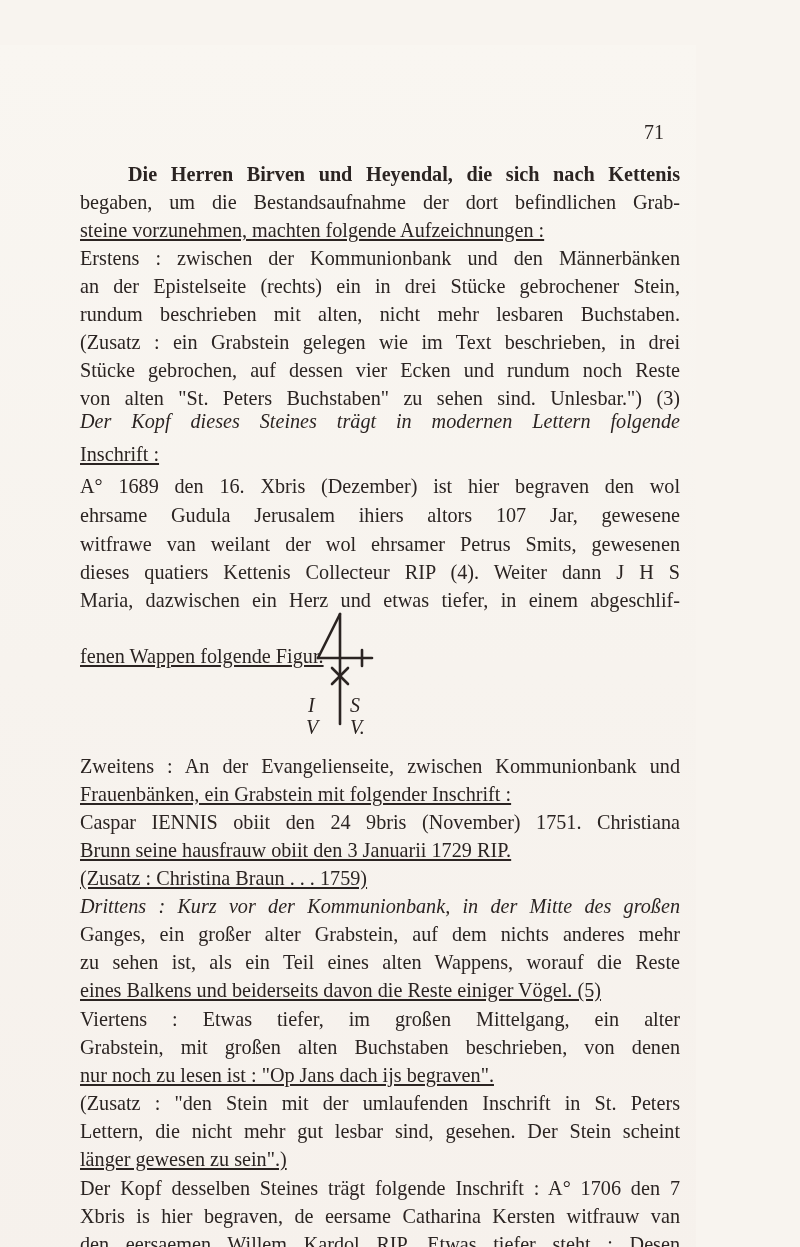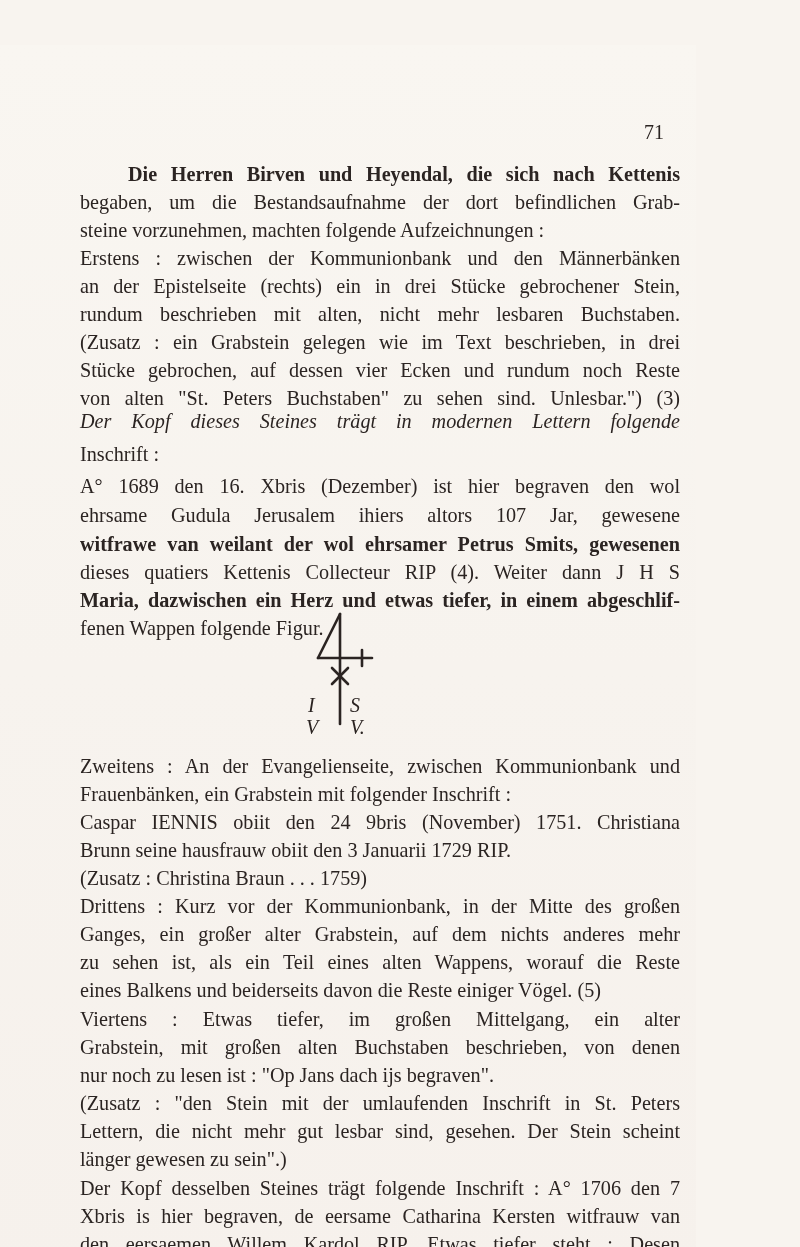--- a/index.html
+++ b/index.html
@@ -39,21 +39,21 @@
       position: absolute;
       left: 0;
       width: 600px;
       font-size: 20.2px;
       line-height: 26px;
       white-space: nowrap;
       text-align: justify;
       text-align-last: justify;
       transform-origin: left top;
     }
-    .line.left { text-align: left; text-align-last: left; }
+    .line.left { text-align: left; text-align-last: left; text-decoration: underline; }
     .line.indent { padding-left: 48px; width: 552px; }
     .figure {
       position: absolute;
       left: 306px;
       top: 563px;
       width: 120px;
       height: 130px;
     }
     .figure svg { display: block; }
     .fig-letter {
@@ -86,32 +86,32 @@
     <div class="line" style="top:228px;"><span style="white-space: nowrap; word-spacing: 0px;">an der Epistelseite (rechts) ein in drei Stücke gebrochener Stein,</span></div>
     <div class="line" style="top:256px;"><span style="white-space: nowrap; word-spacing: 0px;">rundum beschrieben mit alten, nicht mehr lesbaren Buchstaben.</span></div>
     <div class="line" style="top:284px;"><span style="white-space: nowrap; word-spacing: 0px;">(Zusatz : ein Grabstein gelegen wie im Text beschrieben, in drei</span></div>
     <div class="line" style="top:312px;"><span style="white-space: nowrap; word-spacing: 0px;">Stücke gebrochen, auf dessen vier Ecken und rundum noch Reste</span></div>
     <div class="line" style="top:340px;"><span style="white-space: nowrap; word-spacing: 0px;">von alten "St. Peters Buchstaben" zu sehen sind. Unlesbar.") (3)</span></div>
     <div class="line" style="top:363px;font-style:italic;"><span style="white-space: nowrap; word-spacing: 0px;">Der Kopf dieses Steines trägt in modernen Lettern folgende</span></div>
     <div class="line left" style="top:396px;"><span style="white-space: nowrap; text-align: right;">Inschrift :</span></div>
 
     <div class="line" style="top:428px;"><span style="white-space: nowrap; word-spacing: 0px;">A° 1689 den 16. Xbris (Dezember) ist hier begraven den wol</span></div>
     <div class="line" style="top:457px;"><span style="white-space: nowrap; word-spacing: 0px;">ehrsame Gudula Jerusalem ihiers altors 107 Jar, gewesene</span></div>
-    <div class="line" style="top:486px;"><span style="white-space: nowrap; word-spacing: 0px; font-weight: bold;">witfrawe van weilant der wol ehrsamer Petrus Smits, gewesenen</span></div>
+    <div class="line" style="top:486px;"><span style="white-space: nowrap; word-spacing: 0px;">witfrawe van weilant der wol ehrsamer Petrus Smits, gewesenen</span></div>
     <div class="line" style="top:514px;"><span style="white-space: nowrap; word-spacing: 0px;">dieses quatiers Kettenis Collecteur RIP (4). Weiter dann J H S</span></div>
-    <div class="line" style="top:542px;"><span style="white-space: nowrap; word-spacing: 0px; font-weight: bold;">Maria, dazwischen ein Herz und etwas tiefer, in einem abgeschlif-</span></div>
-    <div class="line left" style="top:570px;"><span style="white-space: nowrap;">fenen Wappen folgende Figur.</span></div>
+    <div class="line" style="top:542px;"><span style="white-space: nowrap; word-spacing: 0px;">Maria, dazwischen ein Herz und etwas tiefer, in einem abgeschlif-</span></div>
+    <div class="line left" style="top:598px;"><span style="white-space: nowrap;">fenen Wappen folgende Figur.</span></div>
 
     <div class="line" style="top:708px;"><span style="white-space: nowrap; word-spacing: 0px;">Zweitens : An der Evangelienseite, zwischen Kommunionbank und</span></div>
     <div class="line left" style="top:736px;"><span style="white-space: nowrap;">Frauenbänken, ein Grabstein mit folgender Inschrift :</span></div>
     <div class="line" style="top:764px;"><span style="white-space: nowrap; word-spacing: 0px;">Caspar IENNIS obiit den 24 9bris (November) 1751. Christiana</span></div>
     <div class="line left" style="top:792px;"><span style="white-space: nowrap;">Brunn seine hausfrauw obiit den 3 Januarii 1729 RIP.</span></div>
     <div class="line left" style="top:820px;"><span style="white-space: nowrap;">(Zusatz : Christina Braun . . . 1759)</span></div>
 
-    <div class="line" style="top:848px;"><span style="white-space: nowrap; word-spacing: 0px;">Drittens : Kurz vor der Kommunionbank, in der Mitte des großen</span></div>
+    <div class="line" style="top:848px;font-style:italic;"><span style="white-space: nowrap; word-spacing: 0px;">Drittens : Kurz vor der Kommunionbank, in der Mitte des großen</span></div>
     <div class="line" style="top:876px;"><span style="white-space: nowrap; word-spacing: 0px; font-family: Liberation Serif, serif;">Ganges, ein großer alter Grabstein, auf dem nichts anderes mehr</span></div>
     <div class="line" style="top:904px;"><span style="white-space: nowrap; word-spacing: 0px;">zu sehen ist, als ein Teil eines alten Wappens, worauf die Reste</span></div>
     <div class="line left" style="top:932px;"><span style="white-space: nowrap; text-align: right;">eines Balkens und beiderseits davon die Reste einiger Vögel. (5)</span></div>
 
     <div class="line" style="top:961px;"><span style="white-space: nowrap; word-spacing: 0px;">Viertens : Etwas tiefer, im großen Mittelgang, ein alter</span></div>
     <div class="line" style="top:989px;"><span style="white-space: nowrap; word-spacing: 0px;">Grabstein, mit großen alten Buchstaben beschrieben, von denen</span></div>
     <div class="line left" style="top:1017px;"><span style="white-space: nowrap;">nur noch zu lesen ist : "Op Jans dach ijs begraven".</span></div>
     <div class="line" style="top:1045px;"><span style="white-space: nowrap; word-spacing: 0px;">(Zusatz : "den Stein mit der umlaufenden Inschrift in St. Peters</span></div>
     <div class="line" style="top:1073px;"><span style="white-space: nowrap; word-spacing: 0px;">Lettern, die nicht mehr gut lesbar sind, gesehen. Der Stein scheint</span></div>
     <div class="line left" style="top:1101px;"><span style="white-space: nowrap;">länger gewesen zu sein".)</span></div>

